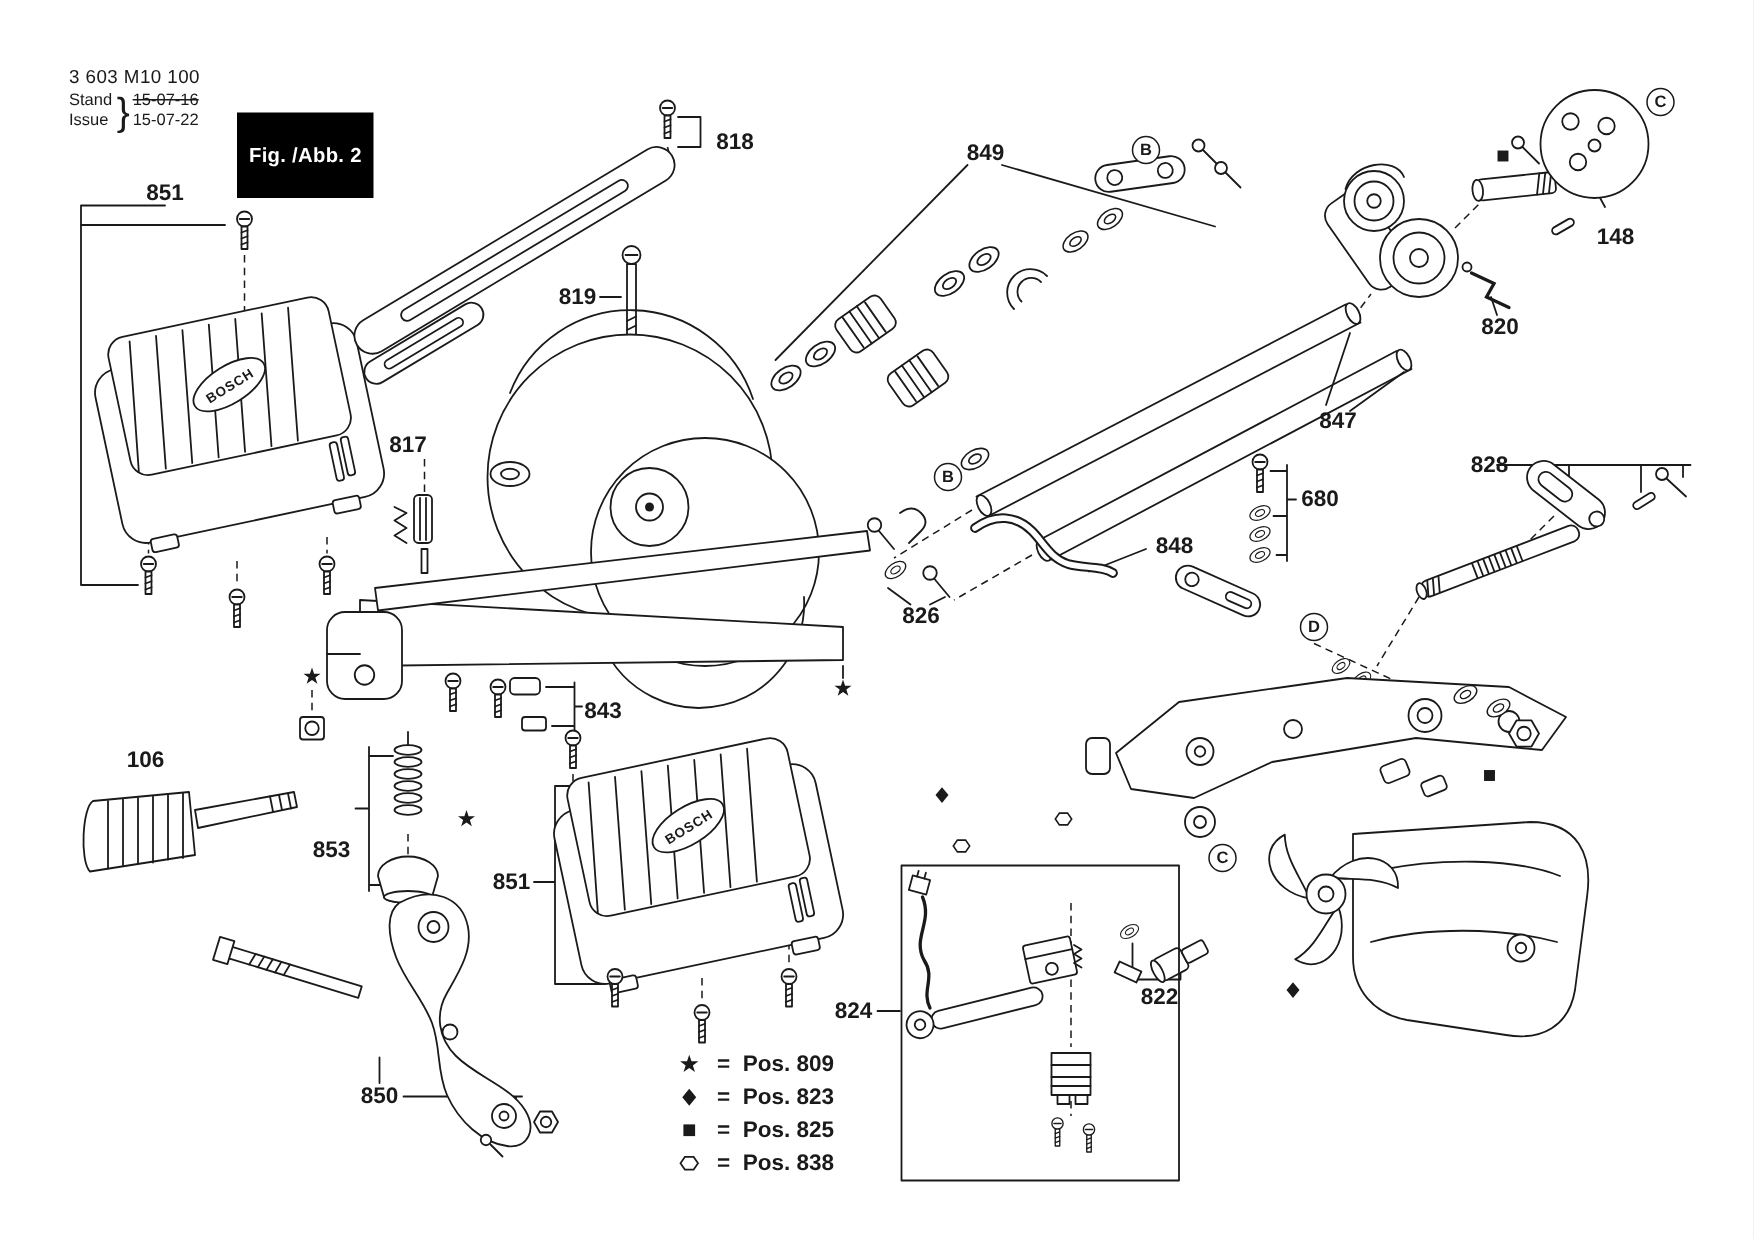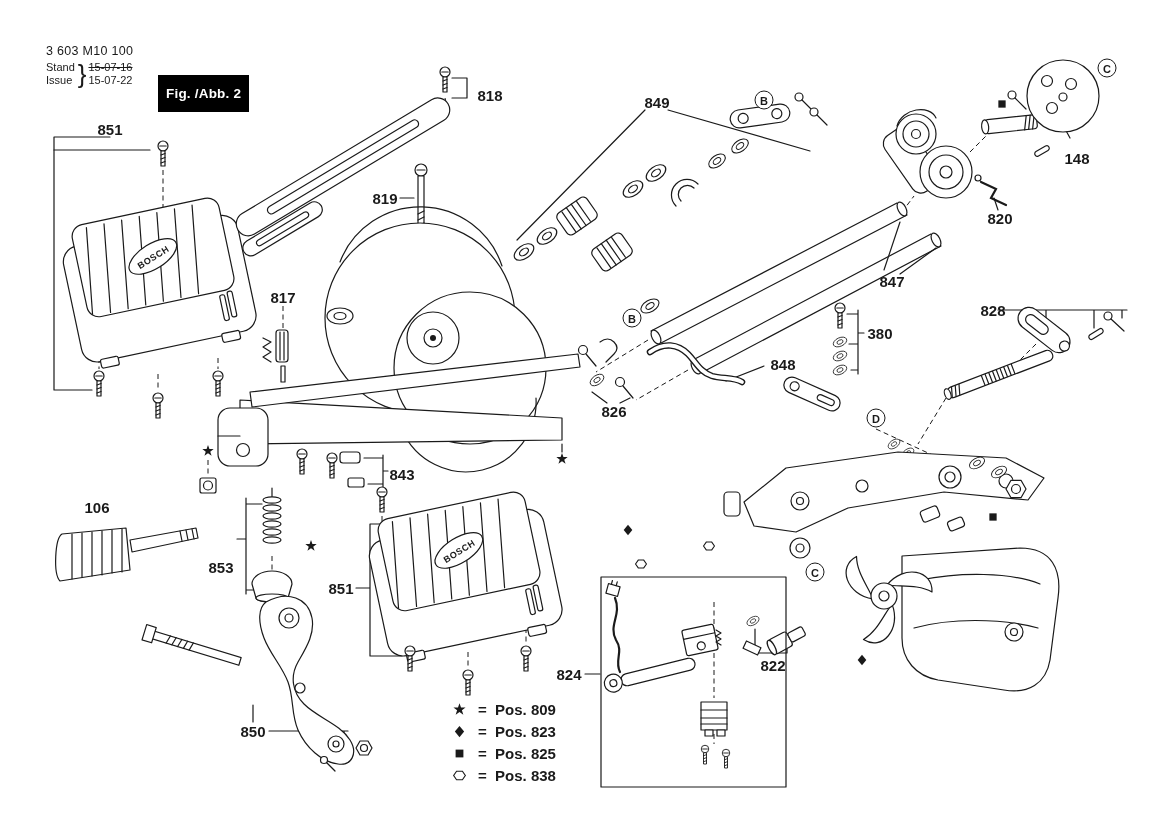--- a/index.html
+++ b/index.html
@@ -20,21 +20,21 @@
            font-size:11px;font-weight:bold;box-sizing:border-box}
   .marker{position:absolute;transform:translate(-50%,-50%);line-height:0}
   #title-block{position:absolute;left:46px;top:44px}
   .part-number{font-size:12.5px;letter-spacing:.3px}
   .rev{display:flex;align-items:center;margin-top:3px;font-size:11px;line-height:13px}
   .rev-labels{display:flex;flex-direction:column;align-items:flex-start}
   .rev-brace{font-size:26px;font-weight:400;margin:0 2px 0 3px}
   .rev-dates{display:flex;flex-direction:column;align-items:flex-start}
   .struck{text-decoration:line-through}
   #fig-badge{position:absolute;left:158px;top:75px;background:#000;color:#fff;font-weight:bold;
-             font-size:13.5px;padding:11px 8px;letter-spacing:.2px}
+             font-size:13.5px;padding:21px 8px;letter-spacing:.2px}
   #legend{position:absolute;left:451px;top:698px}
   .legend-row{display:flex;align-items:center;gap:10px;height:22px}
   .legend-sym{width:17px;display:flex;justify-content:center;align-items:center;line-height:0}
   .legend-text{font-weight:bold;font-size:15px;white-space:pre}
   #footer-notes{position:absolute;left:54px;top:722px;font-size:11.5px;line-height:13.5px}
   #labels-layer,#callouts-layer,#markers-layer{position:absolute;left:0;top:0;width:100%;height:100%;pointer-events:none}
 </style>
 </head>
 <body>
 
@@ -456,22 +456,22 @@
   </svg>
 
   <div id="labels-layer">
       <div class="plbl" style="left: 110px; top: 129px;">851</div>
       <div class="plbl" style="left: 490px; top: 95px;">818</div>
       <div class="plbl" style="left: 385px; top: 198px;">819</div>
       <div class="plbl" style="left: 657px; top: 102px; text-align: center;">849</div>
       <div class="plbl" style="left: 1077px; top: 158px;">148</div>
       <div class="plbl" style="left: 1000px; top: 218px;">820</div>
       <div class="plbl" style="left: 892px; top: 281px;">847</div>
-      <div class="plbl" style="left: 283px; top: 297px;">817</div>
-      <div class="plbl" style="left: 880px; top: 333px;">380</div>
+      <div class="plbl" style="left: 272px; top: 297px;">817</div>
+      <div class="plbl" style="left: 880px; top: 333px;">680</div>
       <div class="plbl" style="left: 981px; top: 310px; margin-left: 12px;">828</div>
       <div class="plbl" style="left: 614px; top: 411px;">826</div>
       <div class="plbl" style="left: 783px; top: 364px;">848</div>
       <div class="plbl" style="left: 402px; top: 474px;">843</div>
       <div class="plbl" style="left: 97px; top: 507px;">106</div>
       <div class="plbl" style="left: 221px; top: 567px;">853</div>
       <div class="plbl" style="left: 341px; top: 588px;">851</div>
       <div class="plbl" style="left: 569px; top: 674px;">824</div>
       <div class="plbl" style="left: 773px; top: 665px; text-align: center;">822</div>
       <div class="plbl" style="left: 253px; top: 731px;">850</div>

